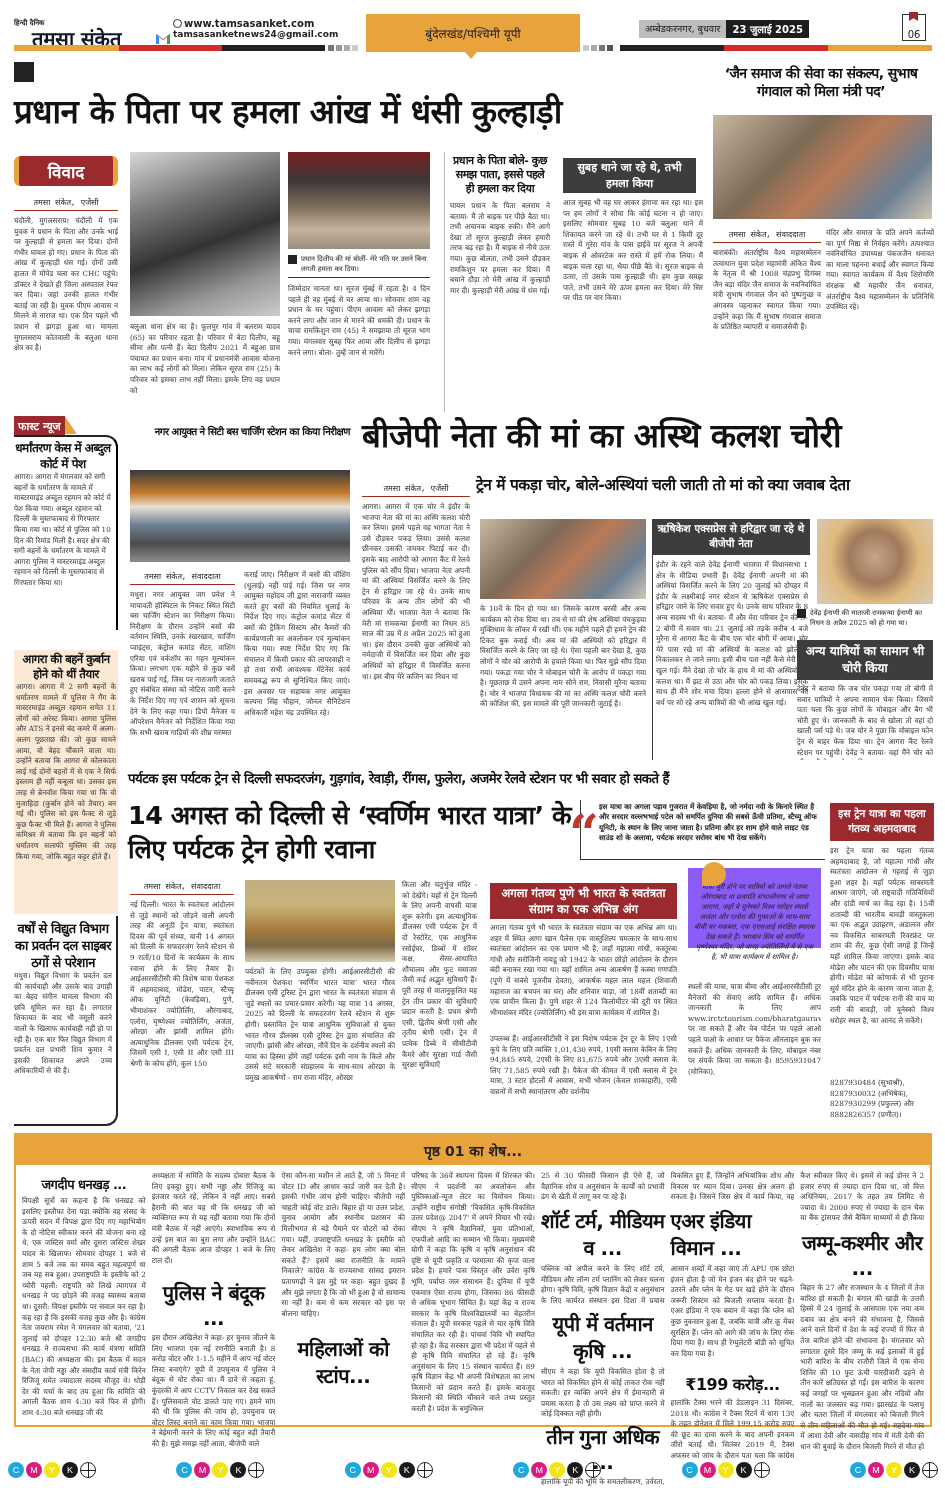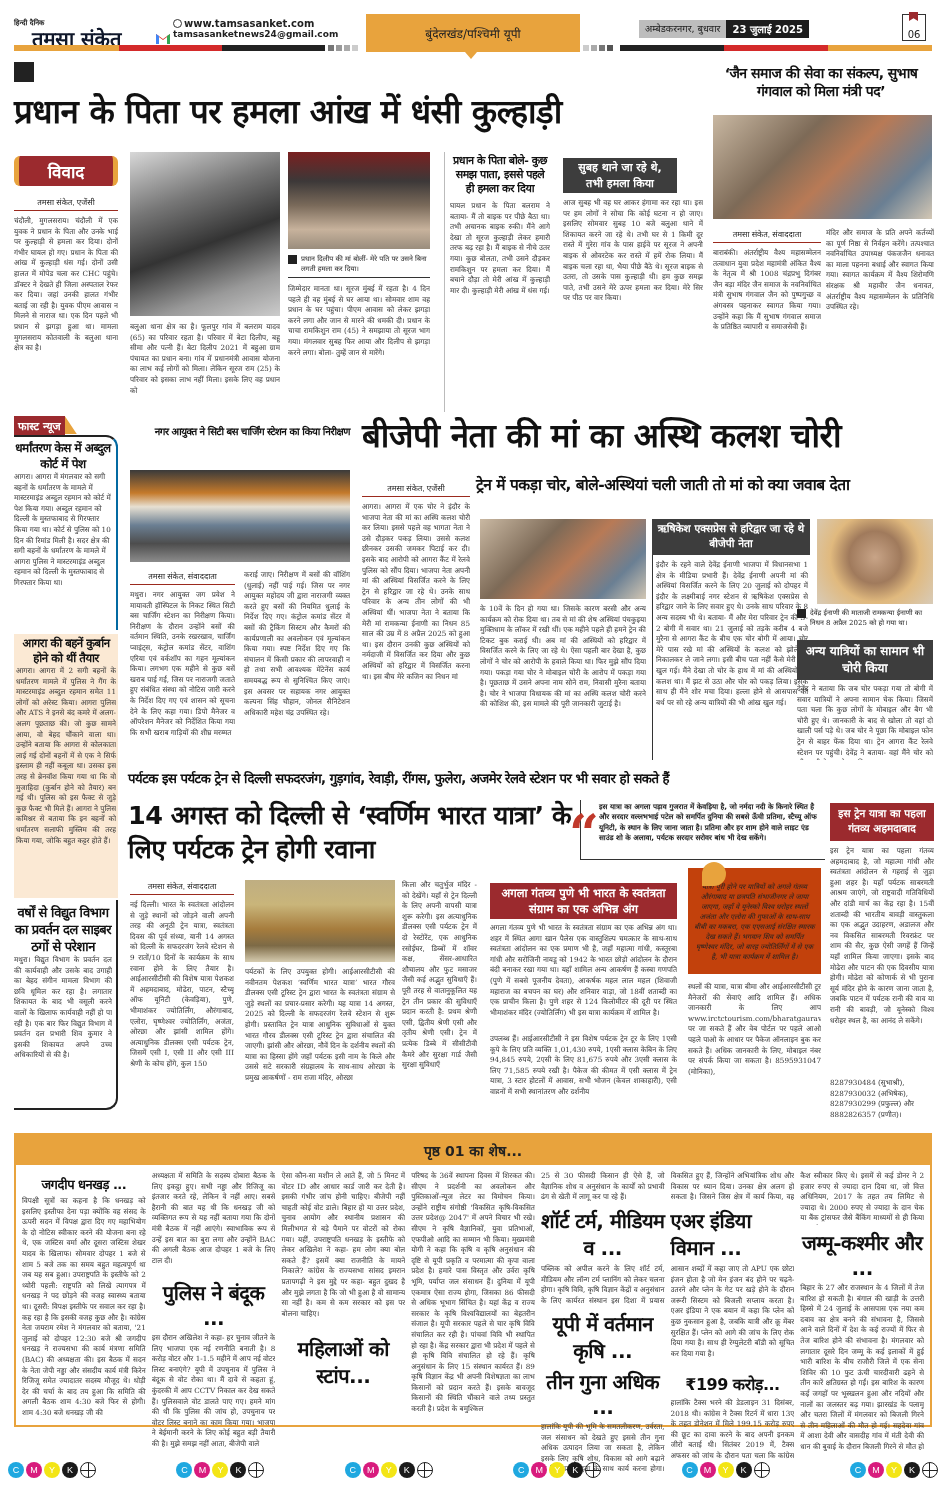--- a/index.html
+++ b/index.html
@@ -1,19 +1,19 @@
 <!DOCTYPE html>
 <html><head>
 <meta charset="utf-8">
 <style>
 *{box-sizing:border-box;margin:0;padding:0}
 body{width:945px;height:1488px;background:#fff;font-family:"DejaVu Sans",sans-serif;color:#222;position:relative;overflow:hidden}
 .abs{position:absolute}
 .txt{font-family:"DejaVu Serif",serif;font-size:7.2px;line-height:10.6px;color:#333;text-align:justify;overflow:hidden}
-.byline{font-family:Liberation Sans, sans-serif;font-size:8px;text-align:center;padding-bottom:3px;border-bottom:1.5px solid #9b2a1e;margin-bottom:5px;color:#222}
+.byline{font-family:Liberation Mono, monospace;font-size:8px;text-align:center;padding-bottom:3px;border-bottom:1.5px solid #9b2a1e;margin-bottom:5px;color:#222}
 .photo{background:linear-gradient(135deg,#8a8a84,#5f5e58 40%,#a59f93 70%,#6e6a62);overflow:hidden}
 .photo.col{background:linear-gradient(135deg,#c9b8a2,#7d6a57 35%,#b87a56 55%,#6a7f93 80%,#d3c7b4)}
 .photo.bw{background:linear-gradient(160deg,#d8d8d8,#777 30%,#333 55%,#999 80%,#ccc)}
 .photo.train{background:linear-gradient(180deg,#bfae82 0%,#c9b57a 30%,#a67c3d 60%,#7d6a46 80%,#d6ccb0 100%)}
 .photo.bus{background:linear-gradient(180deg,#3a3a3a 0%,#c57a2b 25%,#e7e0d2 40%,#6b7f93 60%,#4d4d4d 80%,#8c8c8c 100%)}
 .photo.old{background:radial-gradient(circle at 50% 45%,#c8a487 0%,#a07a5c 35%,#e0b97e 60%,#d8cbb8 100%)}
 .photo.crowd{background:linear-gradient(180deg,#7a2020 0%,#3c3838 30%,#7a6a5a 55%,#c7b29c 80%,#9a8d7d 100%)}
 .hl{font-family:"DejaVu Sans",sans-serif;font-weight:bold;color:#111;letter-spacing:-0.5px}
 .darkbox{background:#3d3d3d;color:#fff;text-align:center;font-weight:bold}
 .redbox{background:#9b2a2e;color:#fff;text-align:center;font-weight:bold}
@@ -105,43 +105,43 @@
   <span>प्रधान दिलीप की मां बोलीं- मेरे पति पर उसने बिना लगती हमला कर दिया।</span>
 </div>
 <div class="abs" style="left:288px;top:277px;width:142px;border-top:1px solid #333"></div>
 <div class="abs txt" style="left:288px;top:284px;width:142px;height:128px">जिम्मेदार मानता था। सूरज मुंबई में रहता है। 4 दिन पहले ही वह मुंबई से घर आया था। सोमवार शाम वह प्रधान के घर पहुंचा। पीएम आवास को लेकर झगड़ा करने लगा और जान से मारने की धमकी दी। प्रधान के चाचा रामकिशुन राम (45) ने समझाया तो सूरज भाग गया। मंगलवार सुबह फिर आया और दिलीप से झगड़ा करने लगा। बोला- तुम्हें जान से मारेंगे।</div>
 
 <div class="vline" style="left:444px;top:152px;height:260px"></div>
 <div class="abs" style="left:450px;top:154px;width:100px">
   <div class="hl" style="font-size:11px;line-height:14px;text-align:center;margin-bottom:5px">प्रधान के पिता बोले- कुछ समझ पाता, इससे पहले ही हमला कर दिया</div>
   <div class="txt" style="height:195px">घायल प्रधान के पिता बलराम ने बताया- मैं तो बाइक पर पीछे बैठा था। तभी अचानक बाइक रुकी। मैंने आगे देखा तो सूरज कुल्हाड़ी लेकर हमारी तरफ बढ़ रहा है। मैं बाइक से नीचे उतर गया। कुछ बोलता, तभी उसने दौड़कर रामकिशुन पर हमला कर दिया। मैं बचाने दौड़ा तो मेरी आंख में कुल्हाड़ी मार दी। कुल्हाड़ी मेरी आंख में धंस गई।</div>
 </div>
-<div class="abs darkbox" style="left:563px;top:158px;width:114px;height:35px;font-size:11px;line-height:16px;padding:2px 6px">
+<div class="abs darkbox" style="left:563px;top:158px;width:133px;height:35px;font-size:11px;line-height:16px;padding:2px 6px">
   <span>सुबह थाने जा रहे थे, तभी हमला किया</span>
 </div>
 <div class="abs txt" style="left:563px;top:198px;width:140px;height:214px">आज सुबह भी वह घर आकर हंगामा कर रहा था। इस पर हम लोगों ने सोचा कि कोई घटना न हो जाए। इसलिए सोमवार सुबह 10 बजे बलुआ थाने में शिकायत करने जा रहे थे। तभी घर से 1 किमी दूर रास्ते में गुरेरा गांव के पास हाईवे पर सूरज ने अपनी बाइक से ओवरटेक कर रास्ते में हमें रोक लिया। मैं बाइक चला रहा था, भैया पीछे बैठे थे। सूरज बाइक से उतरा, तो उसके पास कुल्हाड़ी थी। हम कुछ समझ पाते, तभी उसने मेरे ऊपर हमला कर दिया। मेरे सिर पर पीठ पर वार किया।</div>
 
 <div class="abs hl" style="left:708px;top:64px;width:226px;font-size:14px;line-height:18px;text-align:center">‘जैन समाज की सेवा का संकल्प, सुभाष गंगवाल को मिला मंत्री पद’</div>
 <div class="abs photo col" style="left:713px;top:115px;width:219px;height:104px"></div>
 <div class="abs" style="left:713px;top:228px;width:108px">
   <div class="byline">तमसा संकेत, संवाददाता</div>
   <div class="txt" style="height:170px">बाराबंकी। अंतर्राष्ट्रीय वैश्य महासम्मेलन तत्वाधान युवा प्रदेश महामंत्री अंकित वैश्य के नेतृत्व में श्री 1008 चंद्रप्रभु दिगंबर जैन बड़ा मंदिर जैन समाज के नवनिर्वाचित मंत्री सुभाष गंगवाल जैन को पुष्पगुच्छ व अंगवस्त्र पहनाकर स्वागत किया गया। उन्होंने कहा कि मैं सुभाष गंगवाल समाज के प्रतिष्ठित व्यापारी व समाजसेवी हैं।</div>
 </div>
 <div class="abs txt" style="left:826px;top:228px;width:108px;height:170px">मंदिर और समाज के प्रति अपने कर्तव्यों का पूर्ण निष्ठा से निर्वहन करेंगे। तत्पश्चात नवनिर्वाचित उपाध्यक्ष पंकजजैन धनावत का माला पहनना बधाई और स्वागत किया गया। स्वागत कार्यक्रम में वैश्य शिरोमणि संरक्षक श्री महावीर जैन धनावत, अंतर्राष्ट्रीय वैश्य महासम्मेलन के प्रतिनिधि उपस्थित रहे।</div>
 
 <div class="abs" style="left:14px;top:416px;width:104px;height:718px">
   <div style="display:flex">
     <span style="background:#9b2a2e;color:#fff;font-weight:bold;font-size:11px;padding:2px 4px">फास्ट न्यूज</span>
     <span style="width:12px;height:18px;background:#e8a33d;clip-path:polygon(0 0,100% 100%,0 100%)"></span>
   </div>
-  <div style="border-top:2px solid #222;border-right:2px solid #0369a1;border-top-right-radius:12px;padding:3px 4px 0 0">
+  <div style="border-top:2px solid #222;border-right:2px solid #000000;border-top-right-radius:12px;padding:3px 4px 0 0">
     <div class="hl" style="font-size:12px;line-height:16px;text-align:center">धर्मांतरण केस में अब्दुल कोर्ट में पेश</div>
     <div class="txt" style="height:158px;text-align:left">आगरा। आगरा में मंगलवार को सगी बहनों के धर्मांतरण के मामले में मास्टरमाइंड अब्दुल रहमान को कोर्ट में पेश किया गया। अब्दुल रहमान को दिल्ली के मुस्तफाबाद से गिरफ्तार किया गया था। कोर्ट से पुलिस को 10 दिन की रिमांड मिली है। सदर क्षेत्र की सगी बहनों के धर्मांतरण के मामले में आगरा पुलिस ने मास्टरमाइंड अब्दुल रहमान को दिल्ली के मुस्तफाबाद से गिरफ्तार किया था।</div>
   </div>
-  <div style="background:#fbe9d4;padding:2px;margin-top:4px">
+  <div style="background:#fbe9d4;padding:2px;margin-top:20px">
     <div class="hl" style="font-size:11.5px;line-height:15px;text-align:center">आगरा की बहनें कुर्बान होने को थीं तैयार</div>
     <div class="txt" style="height:230px">आगरा। आगरा में 2 सगी बहनों के धर्मांतरण मामले में पुलिस ने गैंग के मास्टरमाइंड अब्दुल रहमान समेत 11 लोगों को अरेस्ट किया। आगरा पुलिस और ATS ने इनसे बंद कमरे में अलग-अलग पूछताछ की। जो कुछ सामने आया, वो बेहद चौंकाने वाला था। उन्होंने बताया कि आगरा से कोलकाता लाई गई दोनों बहनों में से एक ने सिर्फ इस्लाम ही नहीं कबूला था। उसका इस तरह से ब्रेनवॉश किया गया था कि वो मुजाहिदा (कुर्बान होने को तैयार) बन गई थी। पुलिस को इस फैक्ट से जुड़े कुछ फैक्ट भी मिले हैं। आगरा ने पुलिस कमिश्नर से बताया कि इन बहनों को धर्मांतरण सलाफी मुस्लिम की तरह किया गया, जोकि बहुत कट्टर होते हैं।</div>
   </div>
   <div style="border-right:2px solid #222;border-bottom:2px solid #222;border-bottom-right-radius:12px;padding:4px 4px 3px 0;margin-top:2px">
     <div class="hl" style="font-size:13px;line-height:17px;text-align:center">वर्षों से विद्युत विभाग का प्रवर्तन दल साइबर ठगों से परेशान</div>
     <div class="txt" style="height:150px">मथुरा। विद्युत विभाग के प्रवर्तन दल की कार्यवाही और उसके बाद उगाही का बेहद संगीन मामला विभाग की छवि धूमिल कर रहा है। लगातार शिकायत के बाद भी वसूली करने वालों के खिलाफ कार्यवाही नहीं हो पा रही है। एक बार फिर विद्युत विभाग में प्रवर्तन दल प्रभारी शिव कुमार ने इसकी शिकायत अपने उच्च अधिकारियों से की है।</div>
   </div>
 </div>
 
 <div class="abs hl" style="left:130px;top:422px;width:220px;font-size:10px;line-height:20px;text-align:right">नगर आयुक्त ने सिटी बस चार्जिंग स्टेशन का किया निरीक्षण</div>
@@ -192,21 +192,21 @@
   <div class="txt" style="height:210px">नई दिल्ली। भारत के स्वतंत्रता आंदोलन से जुड़े स्थानों को जोड़ने वाली अपनी तरह की अनूठी ट्रेन यात्रा, स्वतंत्रता दिवस की पूर्व संध्या, यानी 14 अगस्त को दिल्ली के सफदरजंग रेलवे स्टेशन से 9 रातों/10 दिनों के कार्यक्रम के साथ रवाना होने के लिए तैयार है। आईआरसीटीसी की विशेष यात्रा पेशकश में अहमदाबाद, मोढेरा, पाटन, स्टैच्यू ऑफ यूनिटी (केवड़िया), पुणे, भीमाशंकर ज्योतिर्लिंग, औरंगाबाद, एलोरा, घृष्णेश्वर ज्योतिर्लिंग, अजंता, ओरछा और झांसी शामिल होंगे। अत्याधुनिक डीलक्स एसी पर्यटक ट्रेन, जिसमें एसी I, एसी II और एसी III श्रेणी के कोच होंगे, कुल 150</div>
 </div>
 <div class="abs photo train" style="left:245px;top:880px;width:150px;height:82px"></div>
 <div class="abs txt" style="left:245px;top:967px;width:150px;height:126px">पर्यटकों के लिए उपयुक्त होगी। आईआरसीटीसी की नवीनतम पेशकश ‘स्वर्णिम भारत यात्रा’ भारत गौरव डीलक्स एसी टूरिस्ट ट्रेन द्वारा भारत के स्वतंत्रता संग्राम से जुड़े स्थलों का प्रचार-प्रसार करेगी। यह यात्रा 14 अगस्त, 2025 को दिल्ली के सफदरजंग रेलवे स्टेशन से शुरू होगी। प्रस्तावित ट्रेन यात्रा आधुनिक सुविधाओं से युक्त भारत गौरव डीलक्स एसी टूरिस्ट ट्रेन द्वारा संचालित की जाएगी। झांसी और ओरछा, नौवें दिन के दर्शनीय स्थलों की यात्रा का हिस्सा होंगे जहाँ पर्यटक इसी नाम के किले और उससे सटे सरकारी संग्रहालय के साथ-साथ ओरछा के प्रमुख आकर्षणों - राम राजा मंदिर, ओरछा</div>
 <div class="abs txt" style="left:402px;top:880px;width:75px;height:213px">किला और चतुर्भुज मंदिर - को देखेंगे। यहाँ से ट्रेन दिल्ली के लिए अपनी वापसी यात्रा शुरू करेगी। इस अत्याधुनिक डीलक्स एसी पर्यटक ट्रेन में दो रेस्टोरेंट, एक आधुनिक रसोईघर, डिब्बों में शॉवर कक्ष, सेंसर-आधारित शौचालय और फुट मसाजर जैसी कई अद्भुत सुविधाएँ हैं। पूरी तरह से वातानुकूलित यह ट्रेन तीन प्रकार की सुविधाएँ प्रदान करती है: प्रथम श्रेणी एसी, द्वितीय श्रेणी एसी और तृतीय श्रेणी एसी। ट्रेन में प्रत्येक डिब्बे में सीसीटीवी कैमरे और सुरक्षा गार्ड जैसी सुरक्षा सुविधाएँ</div>
 <div class="abs redbox" style="left:490px;top:883px;width:187px;height:36px;font-size:11.5px;line-height:16px;padding:2px">
   <span>अगला गंतव्य पुणे भी भारत के स्वतंत्रता संग्राम का एक अभिन्न अंग</span>
 </div>
 <div class="abs txt" style="left:490px;top:923px;width:187px;height:106px">अगला गंतव्य पुणे भी भारत के स्वतंत्रता संग्राम का एक अभिन्न अंग था। शहर में स्थित आगा खान पैलेस एक वास्तुशिल्प चमत्कार के साथ-साथ स्वतंत्रता आंदोलन का एक प्रमाण भी है, जहाँ महात्मा गांधी, कस्तूरबा गांधी और सरोजिनी नायडू को 1942 के भारत छोड़ो आंदोलन के दौरान बंदी बनाकर रखा गया था। यहाँ शामिल अन्य आकर्षण हैं कस्बा गणपति (पुणे में सबसे पूजनीय देवता), आकर्षक महल लाल महल (शिवाजी महाराज का बचपन का घर) और शनिवार वाड़ा, जो 18वीं शताब्दी का एक प्राचीन किला है। पुणे शहर से 124 किलोमीटर की दूरी पर स्थित भीमाशंकर मंदिर (ज्योतिर्लिंग) भी इस यात्रा कार्यक्रम में शामिल है।</div>
 <div class="abs txt" style="left:490px;top:1034px;width:187px;height:60px">उपलब्ध हैं। आईआरसीटीसी ने इस विशेष पर्यटक ट्रेन टूर के लिए 1एसी कूपे के लिए प्रति व्यक्ति 1,01,430 रुपये, 1एसी क्लास केबिन के लिए 94,845 रुपये, 2एसी के लिए 81,675 रुपये और 3एसी क्लास के लिए 71,585 रुपये रखी है। पैकेज की कीमत में एसी क्लास में ट्रेन यात्रा, 3 स्टार होटलों में आवास, सभी भोजन (केवल शाकाहारी), एसी वाहनों में सभी स्थानांतरण और दर्शनीय</div>
-<div class="abs" style="left:688px;top:868px;width:133px;height:106px;background:#c2410c;padding:14px 6px 4px">
+<div class="abs" style="left:688px;top:868px;width:133px;height:80px;background:#8b5cf6;padding:14px 6px 4px">
   <span style="position:absolute;left:14px;top:-6px;width:24px;height:24px;background:#e8a33d;border-radius:50% 50% 50% 0"></span>
   <div style="font-family:'DejaVu Serif',serif;font-style:italic;font-size:7px;line-height:10px;color:#222;text-align:center">यात्रा पूरी होने पर यात्रियों को अगले गंतव्य औरंगाबाद या छत्रपति संभाजीनगर ले जाया जाएगा, जहाँ वे यूनेस्को विश्व धरोहर स्थलों अजंता और एलोरा की गुफाओं के साथ-साथ बीबी का मकबरा, एक एएसआई संरक्षित स्मारक देख सकते हैं। भगवान शिव को समर्पित घृष्णेश्वर मंदिर, जो बारह ज्योतिर्लिंगों में से एक है, भी यात्रा कार्यक्रम में शामिल है।</div>
 </div>
 <div class="abs txt" style="left:688px;top:982px;width:133px;height:112px">स्थलों की यात्रा, यात्रा बीमा और आईआरसीटीसी टूर मैनेजरों की सेवाएं आदि शामिल हैं। अधिक जानकारी के लिए आप www.irctctourism.com/bharatgaurav पर जा सकते हैं और वेब पोर्टल पर पहले आओ पहले पाओ के आधार पर पैकेज ऑनलाइन बुक कर सकते हैं। अधिक जानकारी के लिए, मोबाइल नंबर पर संपर्क किया जा सकता है। 8595931047 (मोनिका),</div>
 <div class="abs" style="left:830px;top:1078px;width:104px">
   <div class="txt">8287930484 (सुभाश्री),</div>
   <div class="txt">8287930032 (अभिषेक),</div>
   <div class="txt">8287930299 (प्रफुल्ल) और</div>
   <div class="txt">8882826357 (प्रणीत)।</div>
 </div>
@@ -230,20 +230,21 @@
       <div class="subhd" style="text-align:center">महिलाओं को स्टांप...</div>
     </div>
     <div style="width:126px">
       <div class="txt" style="height:248px">परिषद के 36वें स्थापना दिवस में शिरकत की। सीएम ने प्रदर्शनी का अवलोकन और पुस्तिकाओं-न्यूज लेटर का विमोचन किया। उन्होंने राष्ट्रीय संगोष्ठी 'विकसित कृषि-विकसित उत्तर प्रदेश@ 2047' में अपने विचार भी रखे। सीएम ने कृषि वैज्ञानिकों, युवा प्रतिभाओं, एफपीओ आदि का सम्मान भी किया। मुख्यमंत्री योगी ने कहा कि कृषि व कृषि अनुसंधान की दृष्टि से यूपी प्रकृति व परमात्मा की कृपा वाला प्रदेश है। हमारे पास विस्तृत और उर्वरा कृषि भूमि, पर्याप्त जल संसाधन हैं। दुनिया में यूपी एकमात्र ऐसा राज्य होगा, जिसका 86 फीसदी से अधिक भूभाग सिंचित है। यहां केंद्र व राज्य सरकार के कृषि विश्वविद्यालयों का बेहतरीन संजाल है। यूपी सरकार पहले से चार कृषि विवि संचालित कर रही है। पांचवां विवि भी स्थापित हो रहा है। केंद्र सरकार द्वारा भी प्रदेश में पहले से ही कृषि विवि संचालित हो रहे हैं। कृषि अनुसंधान के लिए 15 संस्थान कार्यरत हैं। 89 कृषि विज्ञान केंद्र भी अपनी विशेषज्ञता का लाभ किसानों को प्रदान करते हैं। इसके बावजूद किसानों की स्थिति चौंकाने वाले तथ्य प्रस्तुत करती है। प्रदेश के बमुश्किल</div>
     </div>
     <div style="width:126px">
       <div class="txt" style="height:32px">25 से 30 फीसदी किसान ही ऐसे हैं, जो वैज्ञानिक शोध व अनुसंधान के कार्यों को प्रभावी ढंग से खेती में लागू कर पा रहे हैं।</div>
       <div class="subhd" style="text-align:center">शॉर्ट टर्म, मीडियम व ...</div>
       <div class="txt" style="height:42px">पब्लिक को अपील करने के लिए शॉर्ट टर्म, मीडियम और लॉन्ग टर्म प्लानिंग को लेकर चलना होगा। कृषि विवि, कृषि विज्ञान केंद्रों व अनुसंधान के लिए कार्यरत संस्थान इस दिशा में प्रयास प्रारंभ करें।</div>
       <div class="subhd" style="text-align:center">यूपी में वर्तमान कृषि ...</div>
+      <div class="txt" style="height:52px">सीएम ने कहा कि यूपी विकसित होता है तो भारत को विकसित होने से कोई ताकत रोक नहीं सकती। हर व्यक्ति अपने क्षेत्र में ईमानदारी से प्रयास करता है तो उस लक्ष्य को प्राप्त करने में कोई दिक्कत नहीं होगी।</div>
       <div class="subhd" style="text-align:center">तीन गुना अधिक ...</div>
       <div class="txt" style="height:52px">हालांकि यूपी की भूमि के समतलीकरण, उर्वरता, जल संसाधन को देखते हुए इससे तीन गुना अधिक उत्पादन लिया जा सकता है, लेकिन इसके लिए कृषि शोध, विकास को आगे बढ़ाने के लिए प्रतिबद्धता के साथ कार्य करना होगा। सीएम ने कहा कि वही देश</div>
     </div>
     <div style="width:126px">
       <div class="txt" style="height:32px">विकसित हुए हैं, जिन्होंने अभियांत्रिक शोध और विकास पर ध्यान दिया। उनका क्षेत्र अलग हो सकता है। जिसने जिस क्षेत्र में कार्य किया, वह वहां आगे बढ़ा।</div>
       <div class="subhd" style="text-align:left">एअर इंडिया विमान ...</div>
       <div class="txt" style="height:105px">आसान शब्दों में कहा जाए तो APU एक छोटा इंजन होता है जो मेन इंजन बंद होने पर चढ़ने-उतरने और प्लेन के गेट पर खड़े होने के दौरान जरूरी सिस्टम को बिजली सप्लाय करता है। एअर इंडिया ने एक बयान में कहा कि प्लेन को कुछ नुकसान हुआ है, जबकि यात्री और क्रू मेंबर सुरक्षित हैं। प्लेन को आगे की जांच के लिए रोक दिया गया है। साथ ही रेग्युलेटरी बॉडी को सूचित कर दिया गया है।</div>
       <div class="subhd" style="text-align:center;font-size:16px">₹199 करोड़...</div>
       <div class="txt" style="height:62px">हालांकि टैक्स भरने की डेडलाइन 31 दिसंबर, 2018 थी। कांग्रेस ने टैक्स रिटर्न में धारा 13ए के तहत डोनेशन में मिले 199.15 करोड़ रुपए की छूट का दावा करने के बाद अपनी इनकम जीरो बताई थी। सितंबर 2019 में, टैक्स अफसर को जांच के दौरान पता चला कि कांग्रेस ने डोनेशन के तौर पर 14.49 लाख रुपए</div>
     </div>

